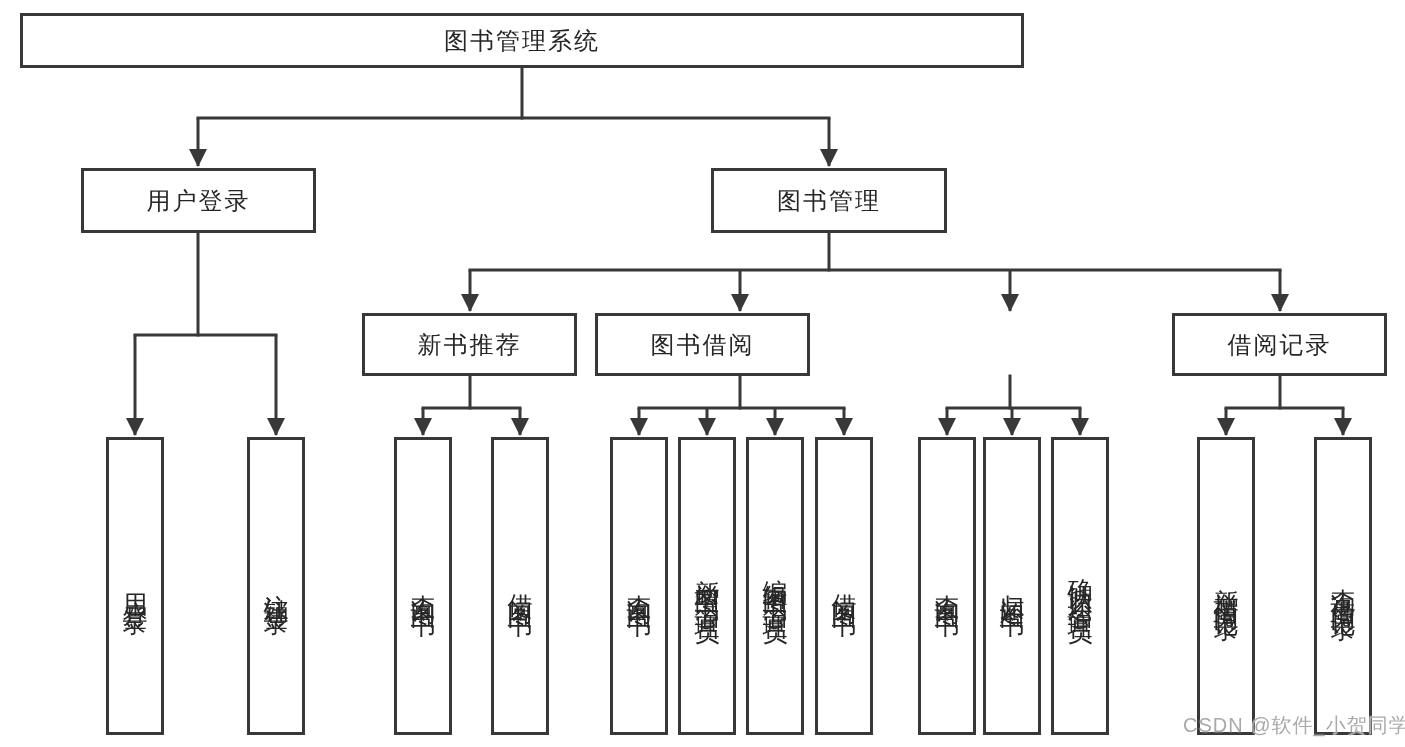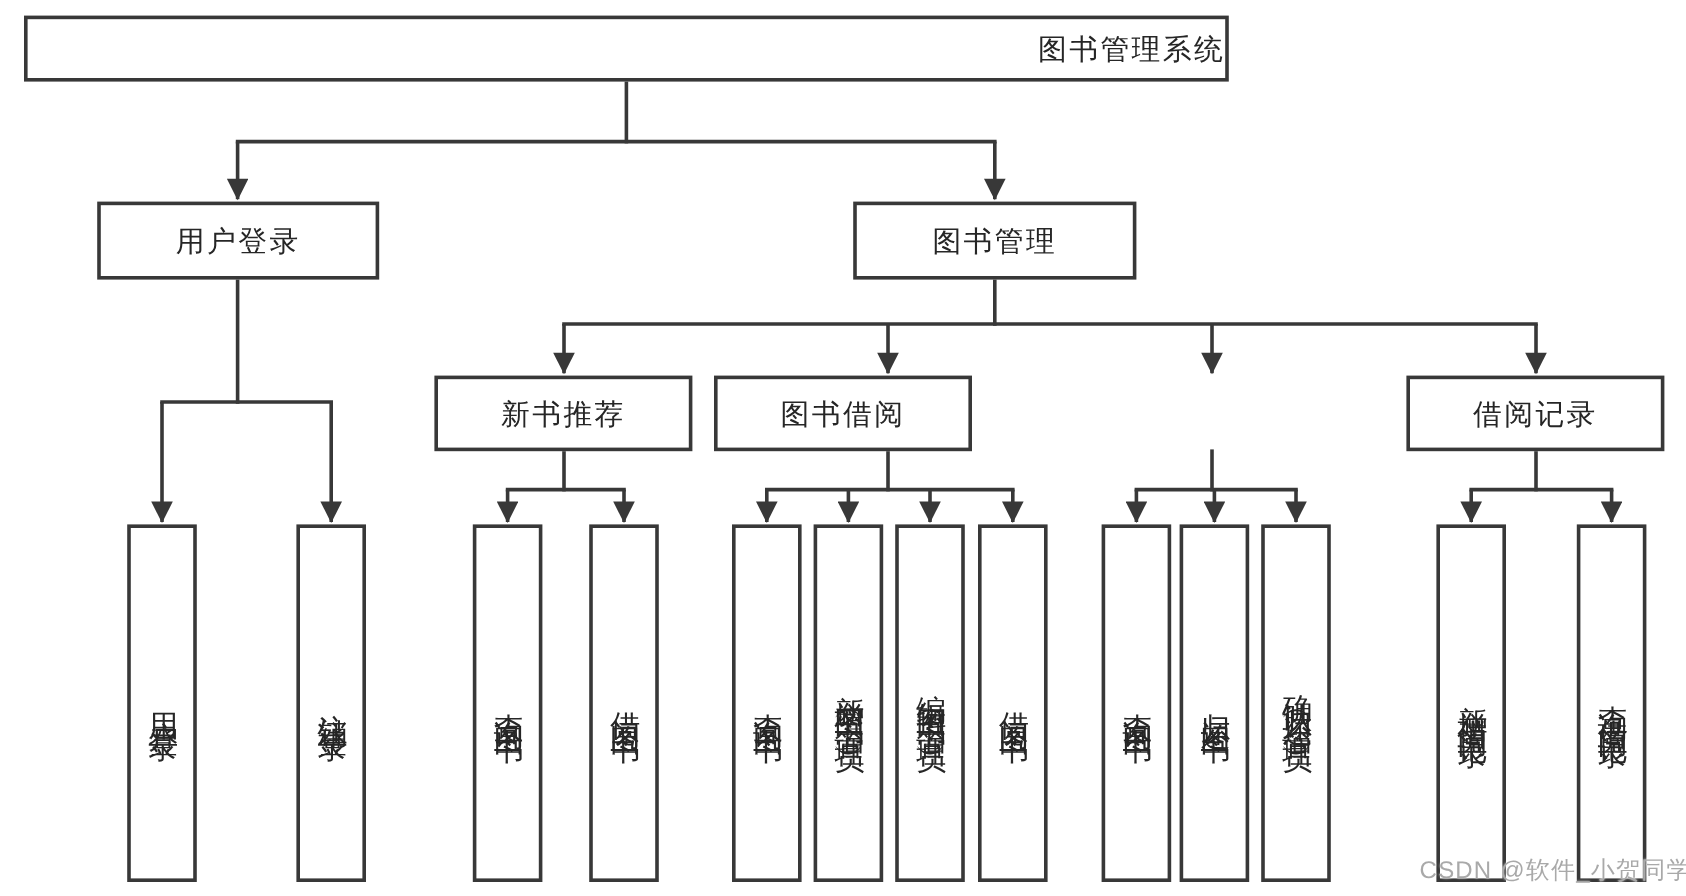--- a/index.html
+++ b/index.html
@@ -28,21 +28,21 @@
     display: flex;
     align-items: center;
     justify-content: center;
     color: #262626;
     font-size: 24px;
     letter-spacing: 2px;
     white-space: nowrap;
   }
 
   
-  .box.root   { left: 20px;  top: 13px;  width: 1004px; height: 55px; justify-content: flex-end; }
+  .box.root   { left: 20px;  top: 13px;  width: 1004px; height: 55px; }
 
   
   .box.l2a    { left: 81px;  top: 168px; width: 235px; height: 65px; }
   .box.l2b    { left: 711px; top: 168px; width: 236px; height: 65px; }
 
   
   .box.mid    { top: 313px; height: 63px; width: 215px; }
   .box.m1     { left: 362px; }
   .box.m2     { left: 595px; }
   .box.m3     { left: 902px; }

